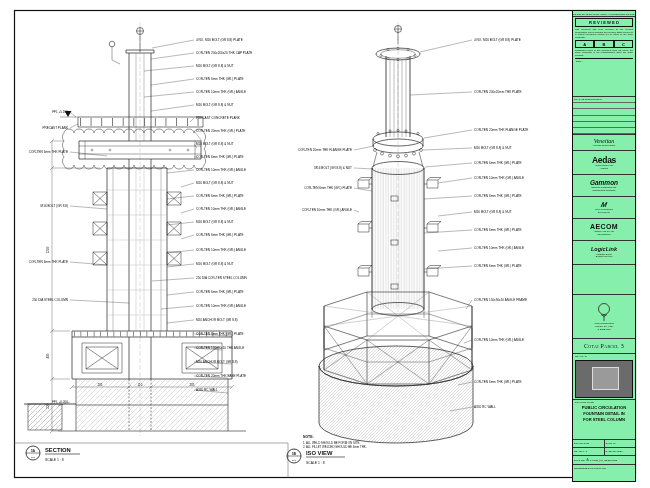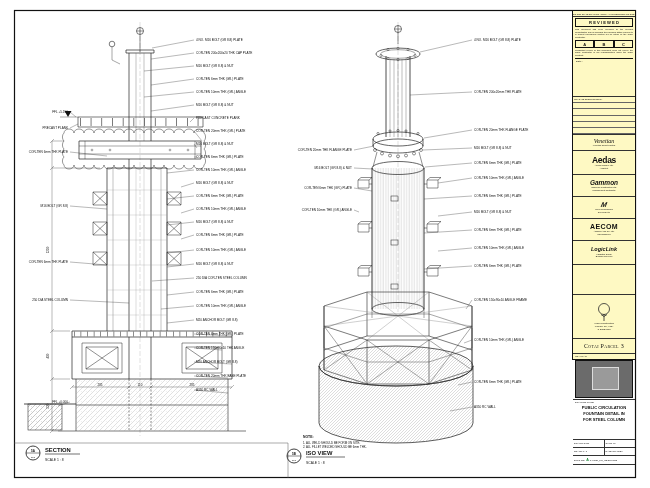--- a/index.html
+++ b/index.html
@@ -8,21 +8,21 @@
   svg text{font-family:"Liberation Sans",sans-serif;fill:#111;stroke:none;}
   .c{font-size:3.1px}
   .d{font-size:3px}
   .t{font-size:5.8px;font-weight:bold}
   .s{font-size:3.4px}
   .m{font-size:3px;font-weight:bold}
   .mr{font-size:2.4px}
   .nh{font-size:3.4px;font-weight:bold}
   .nl{font-size:2.9px}
 
-  .titleblock{position:absolute;left:572px;top:10px;width:64px;height:350px;background:#fef9c3;
+  .titleblock{position:absolute;left:572px;top:10px;width:64px;height:472px;background:#86efac;
     border:1px solid #111;box-sizing:border-box;display:flex;flex-direction:column;color:#111;}
   .tb-sec{border-bottom:1px solid #333;box-sizing:border-box;overflow:hidden;flex:0 0 auto;}
   .tb-topnote{height:6px;font-size:2.1px;text-align:center;line-height:6px;}
   .tb-reviewed{height:80px;padding:1px;}
   .tb-stamp-box{border:1px solid #111;margin:0 1px;text-align:center;font-weight:bold;font-size:4.1px;line-height:7px;height:7px;}
   .tb-body{font-size:2.15px;line-height:1.25;margin:1px 1px 0 1px;text-align:justify;}
   .tb-abc{display:flex;margin:1px 1px 0 1px;height:8px;}
   .tb-abc span{flex:1;border:0.8px solid #111;box-sizing:border-box;text-align:center;font-weight:bold;font-size:4px;line-height:7px;}
   .tb-date{border-top:0.8px solid #111;margin:1px 1px 0 1px;font-size:2.5px;line-height:5px;height:5px;padding-left:1px;}
   .tb-revtable{height:38px;display:flex;flex-direction:column;}

